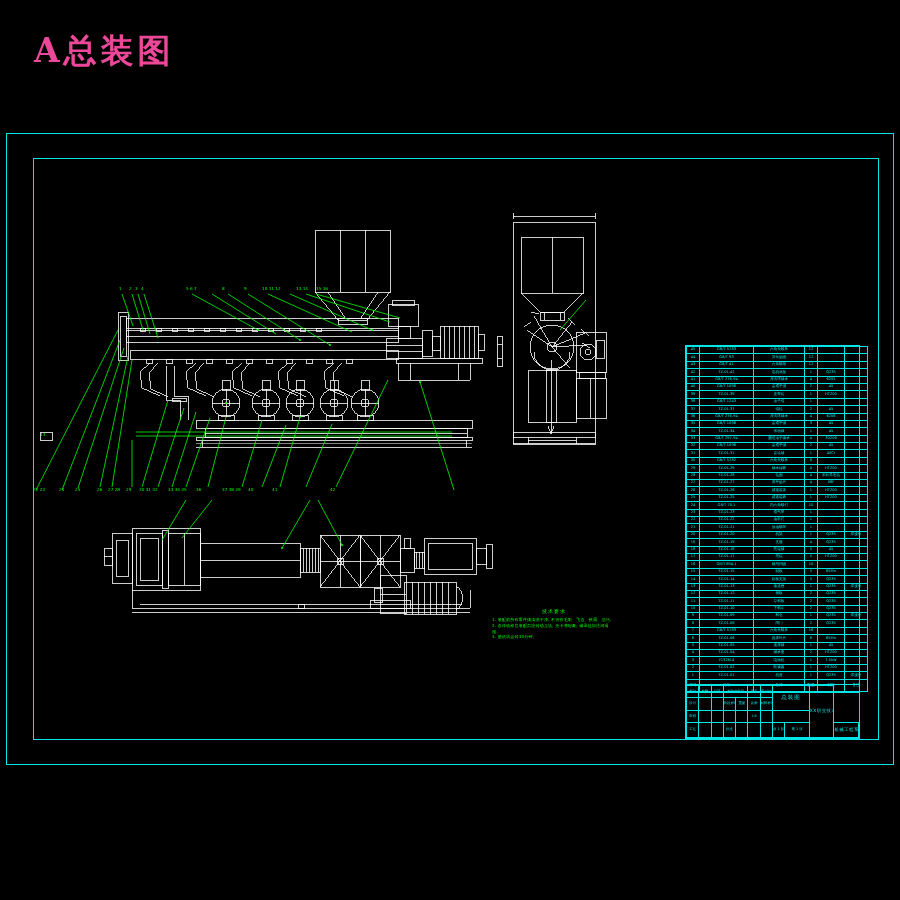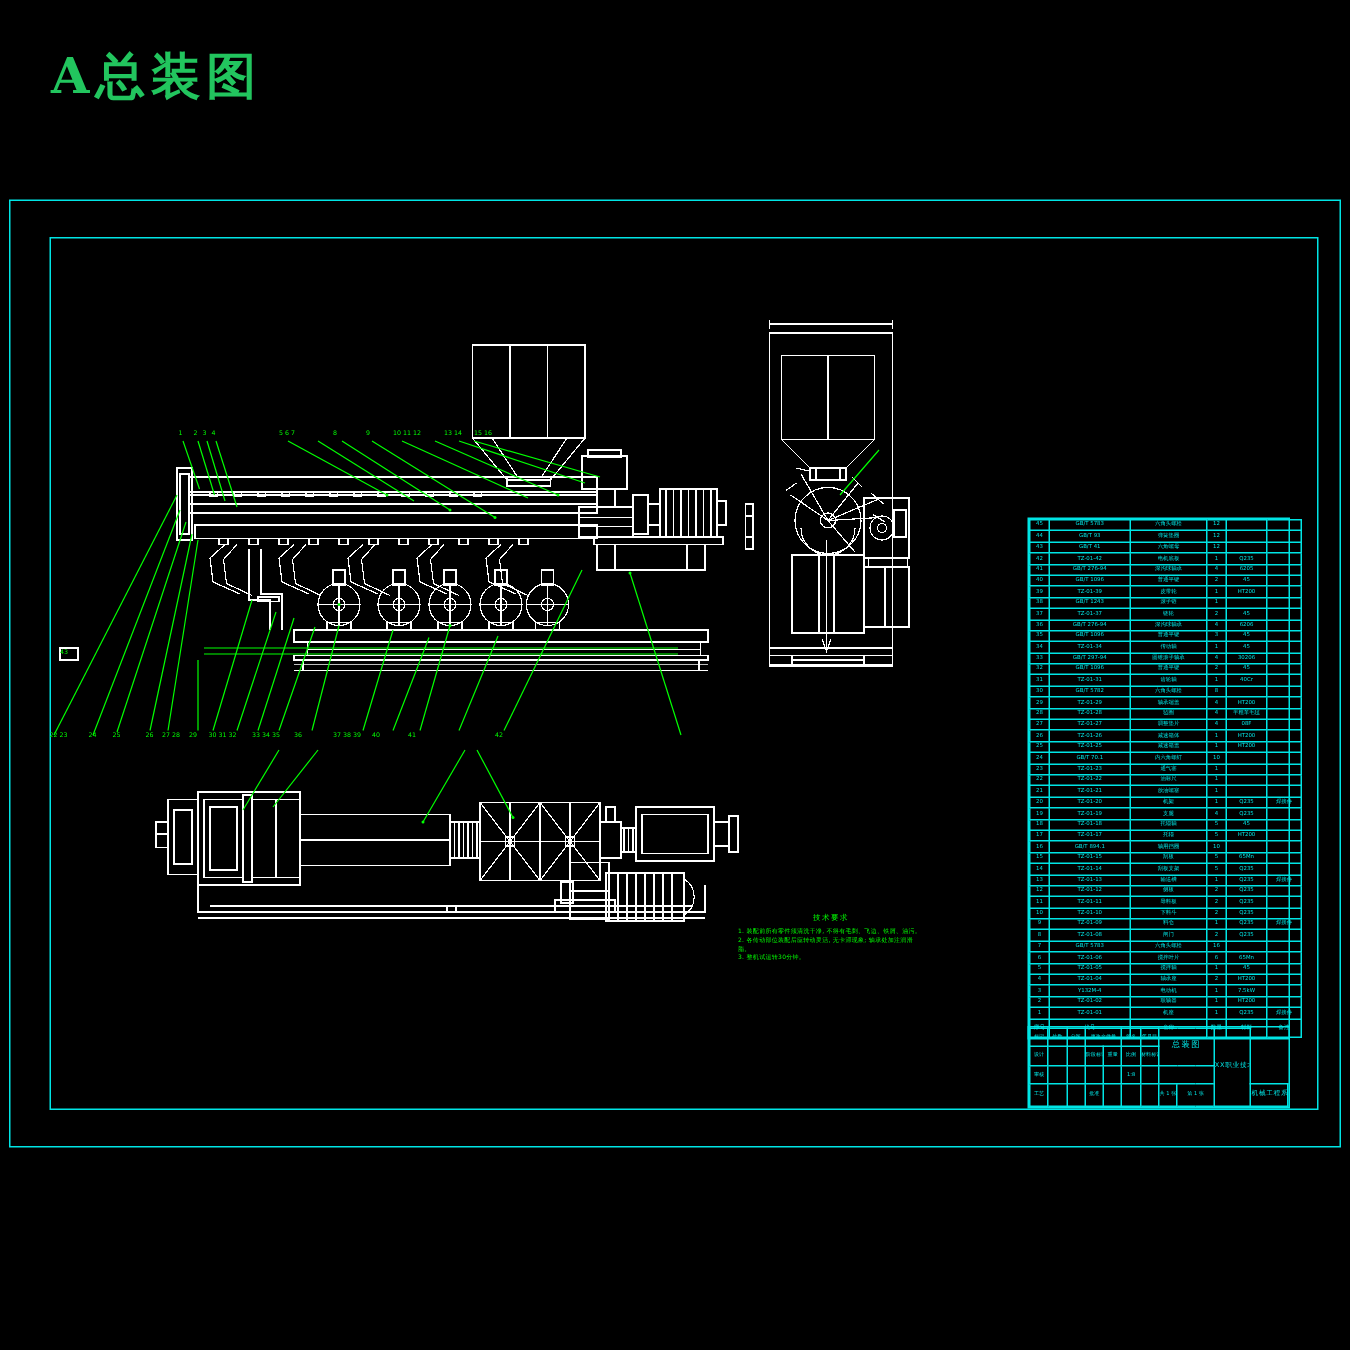--- a/index.html
+++ b/index.html
@@ -1,21 +1,21 @@
 <!DOCTYPE html>
 <html><head>
 <meta charset="utf-8">
 <style>
   html,body{margin:0;padding:0;background:#000;}
   body{width:900px;height:900px;overflow:hidden;font-family:"DejaVu Sans",sans-serif;}
   #stage{position:relative;width:900px;height:900px;background:#000;}
 
   #title-text{
     position:absolute;left:34px;top:34px;
-    color:#22c55e;font-family:"DejaVu Serif",serif;
+    color:#ec4899;font-family:"DejaVu Serif",serif;
     font-size:33px;font-weight:bold;letter-spacing:4px;
     white-space:nowrap;line-height:1;
   }
 
   .frame{position:absolute;border:1px solid #00e5e5;box-sizing:border-box;}
   #frame-outer{left:6px;top:133px;width:888px;height:632px;}
   #frame-inner{left:33px;top:158px;width:846px;height:582px;}
 
   #cad{position:absolute;left:0;top:0;width:900px;height:900px;pointer-events:none;}
 

